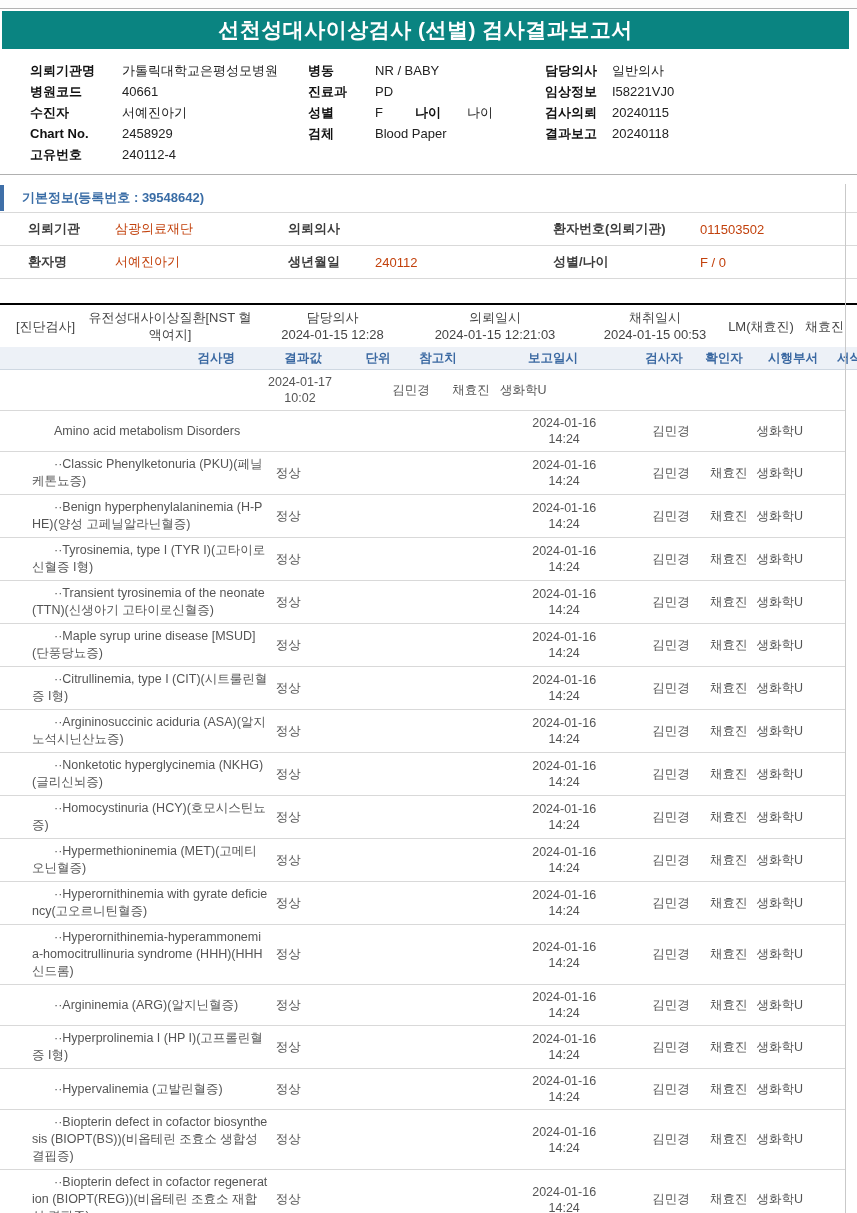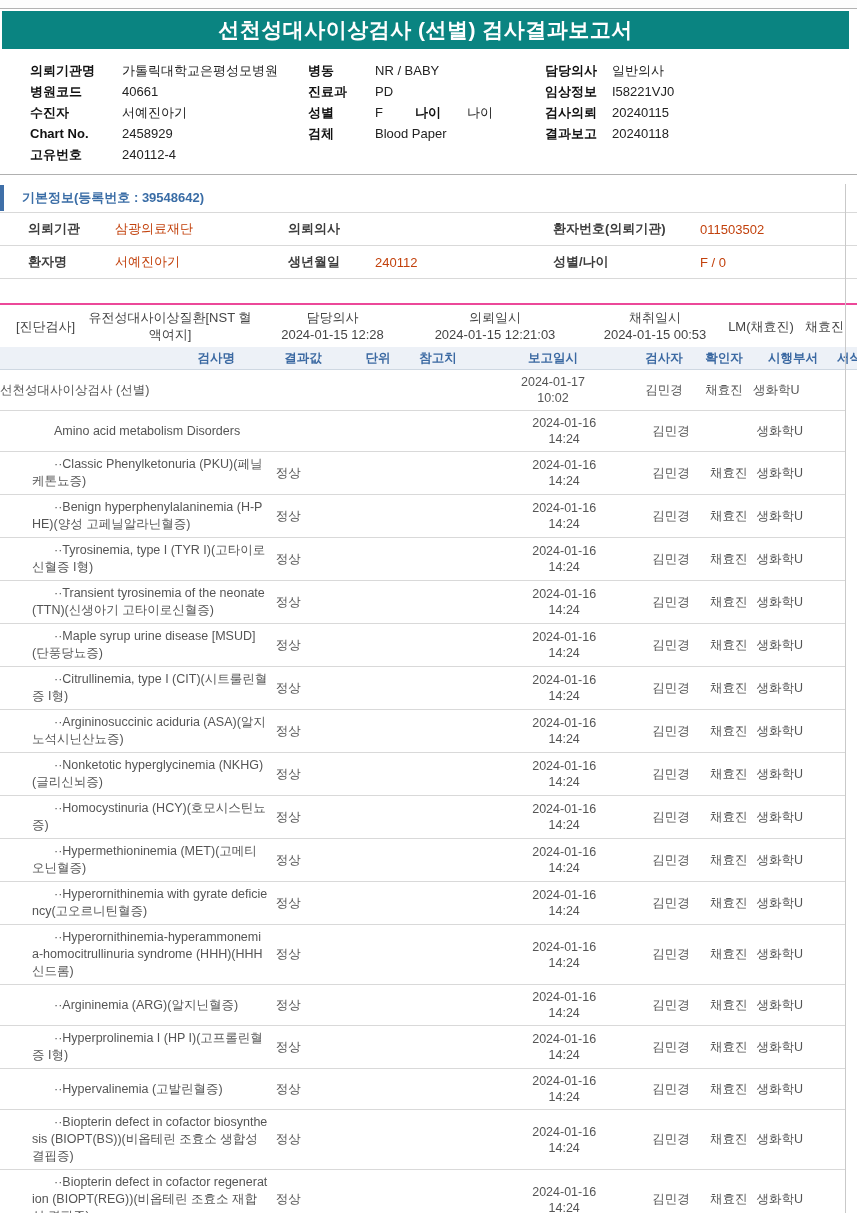--- a/index.html
+++ b/index.html
@@ -33,21 +33,21 @@
 
   
   .bi-header { position:relative; height:29px; display:flex; align-items:center; padding-left:22px; border-bottom:1px solid #d9d9d9; margin-top:9px; }
   .bi-header::before { content:""; position:absolute; left:0; top:1px; bottom:1px; width:4px; background:#3f6fa8; }
   .bi-title { color:#3a6da6; font-weight:bold; font-size:13px; }
   .bi-row { display:grid; grid-template-columns:87px 173px 87px 178px 147px 1fr; align-items:center; height:33px; padding-left:28px; border-bottom:1px solid #d9d9d9; font-size:13px; }
   .bi-label { font-weight:bold; color:#3d3d3d; }
   .bi-value { color:#c2410c; }
 
   
-  .diag-strip { margin-top:24px; border-top:2px solid #ec4899; display:flex; align-items:center; min-height:44px; font-size:13px; color:#444; }
+  .diag-strip { margin-top:24px; border-top:2px solid #000000; display:flex; align-items:center; min-height:44px; font-size:13px; color:#444; }
   .dg { text-align:center; line-height:17px; }
   .dg-tag   { width:85px;  text-align:left; padding-left:16px; }
   .dg-group { width:170px; }
   .dg-recv  { width:155px; }
   .dg-req   { width:170px; }
   .dg-coll  { width:150px; }
   .dg-lm    { width:62px;  white-space:nowrap; display:flex; justify-content:center; }
   .dg-cltr  { width:65px;  white-space:nowrap; display:flex; justify-content:center; }
 
   
@@ -161,21 +161,20 @@
       <div class="th-ref">참고치</div>
       <div class="th-date">보고일시</div>
       <div class="th-tester">검사자</div>
       <div class="th-conf">확인자</div>
       <div class="th-dept">시행부서</div>
       <div class="th-fmt">서식</div>
     </div>
 
     <div id="t-body">
         <div class="t-row">
-          <div class="td-name">선천성대사이상검사 (선별)</div>
           <div class="td-result"></div>
           <div class="td-unit"></div>
           <div class="td-ref"></div>
           <div class="td-date"><span>2024-01-17 10:02</span></div>
           <div class="td-tester">김민경</div>
           <div class="td-conf">채효진</div>
           <div class="td-dept">생화학U</div>
           <div class="td-fmt"></div>
         </div>
         <div class="t-row">

